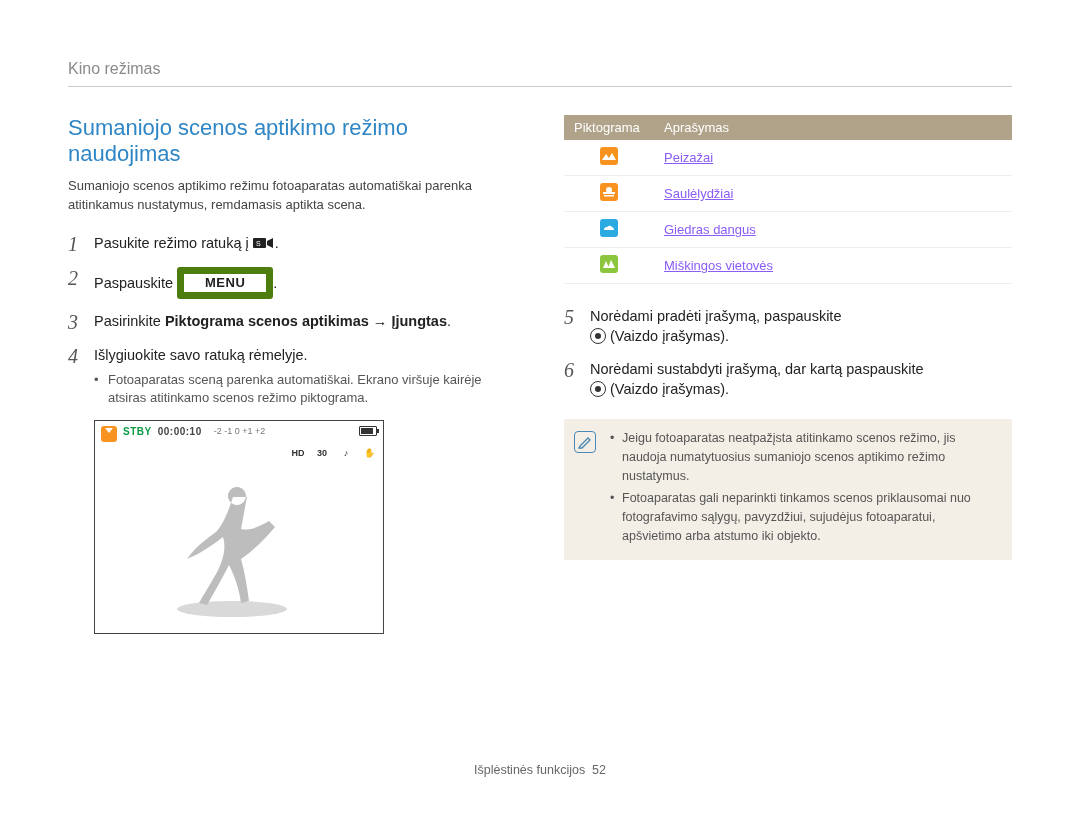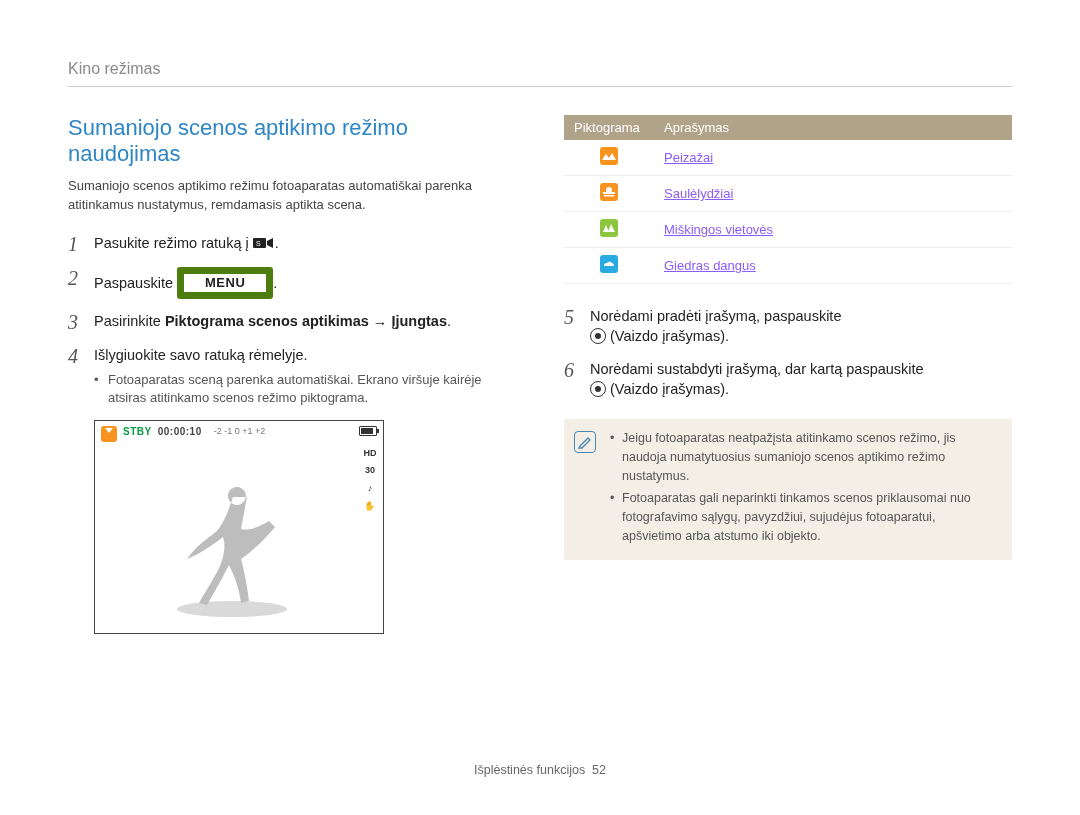--- a/index.html
+++ b/index.html
@@ -145,21 +145,21 @@
     width: 18px; height: 10px;
     border: 1px solid #333;
     border-radius: 1px;
     position: relative;
   }
   .batt::after { content:""; position:absolute; right:-3px; top:2px; width:2px; height:4px; background:#333; }
   .batt .fill { position:absolute; left:1px; top:1px; bottom:1px; width:12px; background:#333; }
   .lcd-right {
     position: absolute;
     right: 5px; top: 28px;
-    display: flex; flex-direction: column; gap: 8px;
+    display: flex; gap: 8px;
     align-items: center;
     font-size: 9px; font-weight: bold; color:#333;justify-content:flex-end;
   }
   .lcd-right .ic { width:16px; text-align:center; line-height:1.1; }
   .silhouette {
     position: absolute;
     left: 62px; bottom: 14px;
     width: 150px; height: 150px;
   }
   .tbl {
@@ -310,34 +310,34 @@
             <td class="ic"><span class="picto" style="background:#f7931e">
                 <svg width="18" height="18" viewBox="0 0 18 18">
                   <rect x="3" y="9" width="12" height="2" fill="#fff"></rect>
                   <rect x="4" y="12" width="10" height="1.5" fill="#fff"></rect>
                   <circle cx="9" cy="7" r="3" fill="#fff"></circle>
                 </svg>
               </span></td>
             <td>Saulėlydžiai</td>
           </tr>
           <tr>
+            <td class="ic"><span class="picto" style="background:#29abe2">
+                <svg width="18" height="18" viewBox="0 0 18 18">
+                  <path d="M4 11 a3 3 0 0 1 3 -3 a3 3 0 0 1 5 0 a3 3 0 0 1 2 3 Z" fill="#fff"></path>
+                </svg>
+              </span></td>
+            <td>Giedras dangus</td>
+          </tr>
+          <tr>
             <td class="ic"><span class="picto" style="background:#8cc63f">
                 <svg width="18" height="18" viewBox="0 0 18 18">
                   <path d="M3 13 L6 6 L9 13 Z M8 13 L11 5 L15 13 Z" fill="#fff"></path>
                 </svg>
               </span></td>
             <td>Miškingos vietovės</td>
-          </tr>
-          <tr>
-            <td class="ic"><span class="picto" style="background:#29abe2">
-                <svg width="18" height="18" viewBox="0 0 18 18">
-                  <path d="M4 11 a3 3 0 0 1 3 -3 a3 3 0 0 1 5 0 a3 3 0 0 1 2 3 Z" fill="#fff"></path>
-                </svg>
-              </span></td>
-            <td>Giedras dangus</td>
           </tr>
         </tbody>
     </table>
 
     <ol class="steps" style="margin-top:22px;">
       <li>
         <span class="step-num">5</span>
         <span class="step-body">
           <span>Norėdami pradėti įrašymą, paspauskite </span><br>
           <span class="rec-circle"></span><span> (Vaizdo įrašymas).</span>

